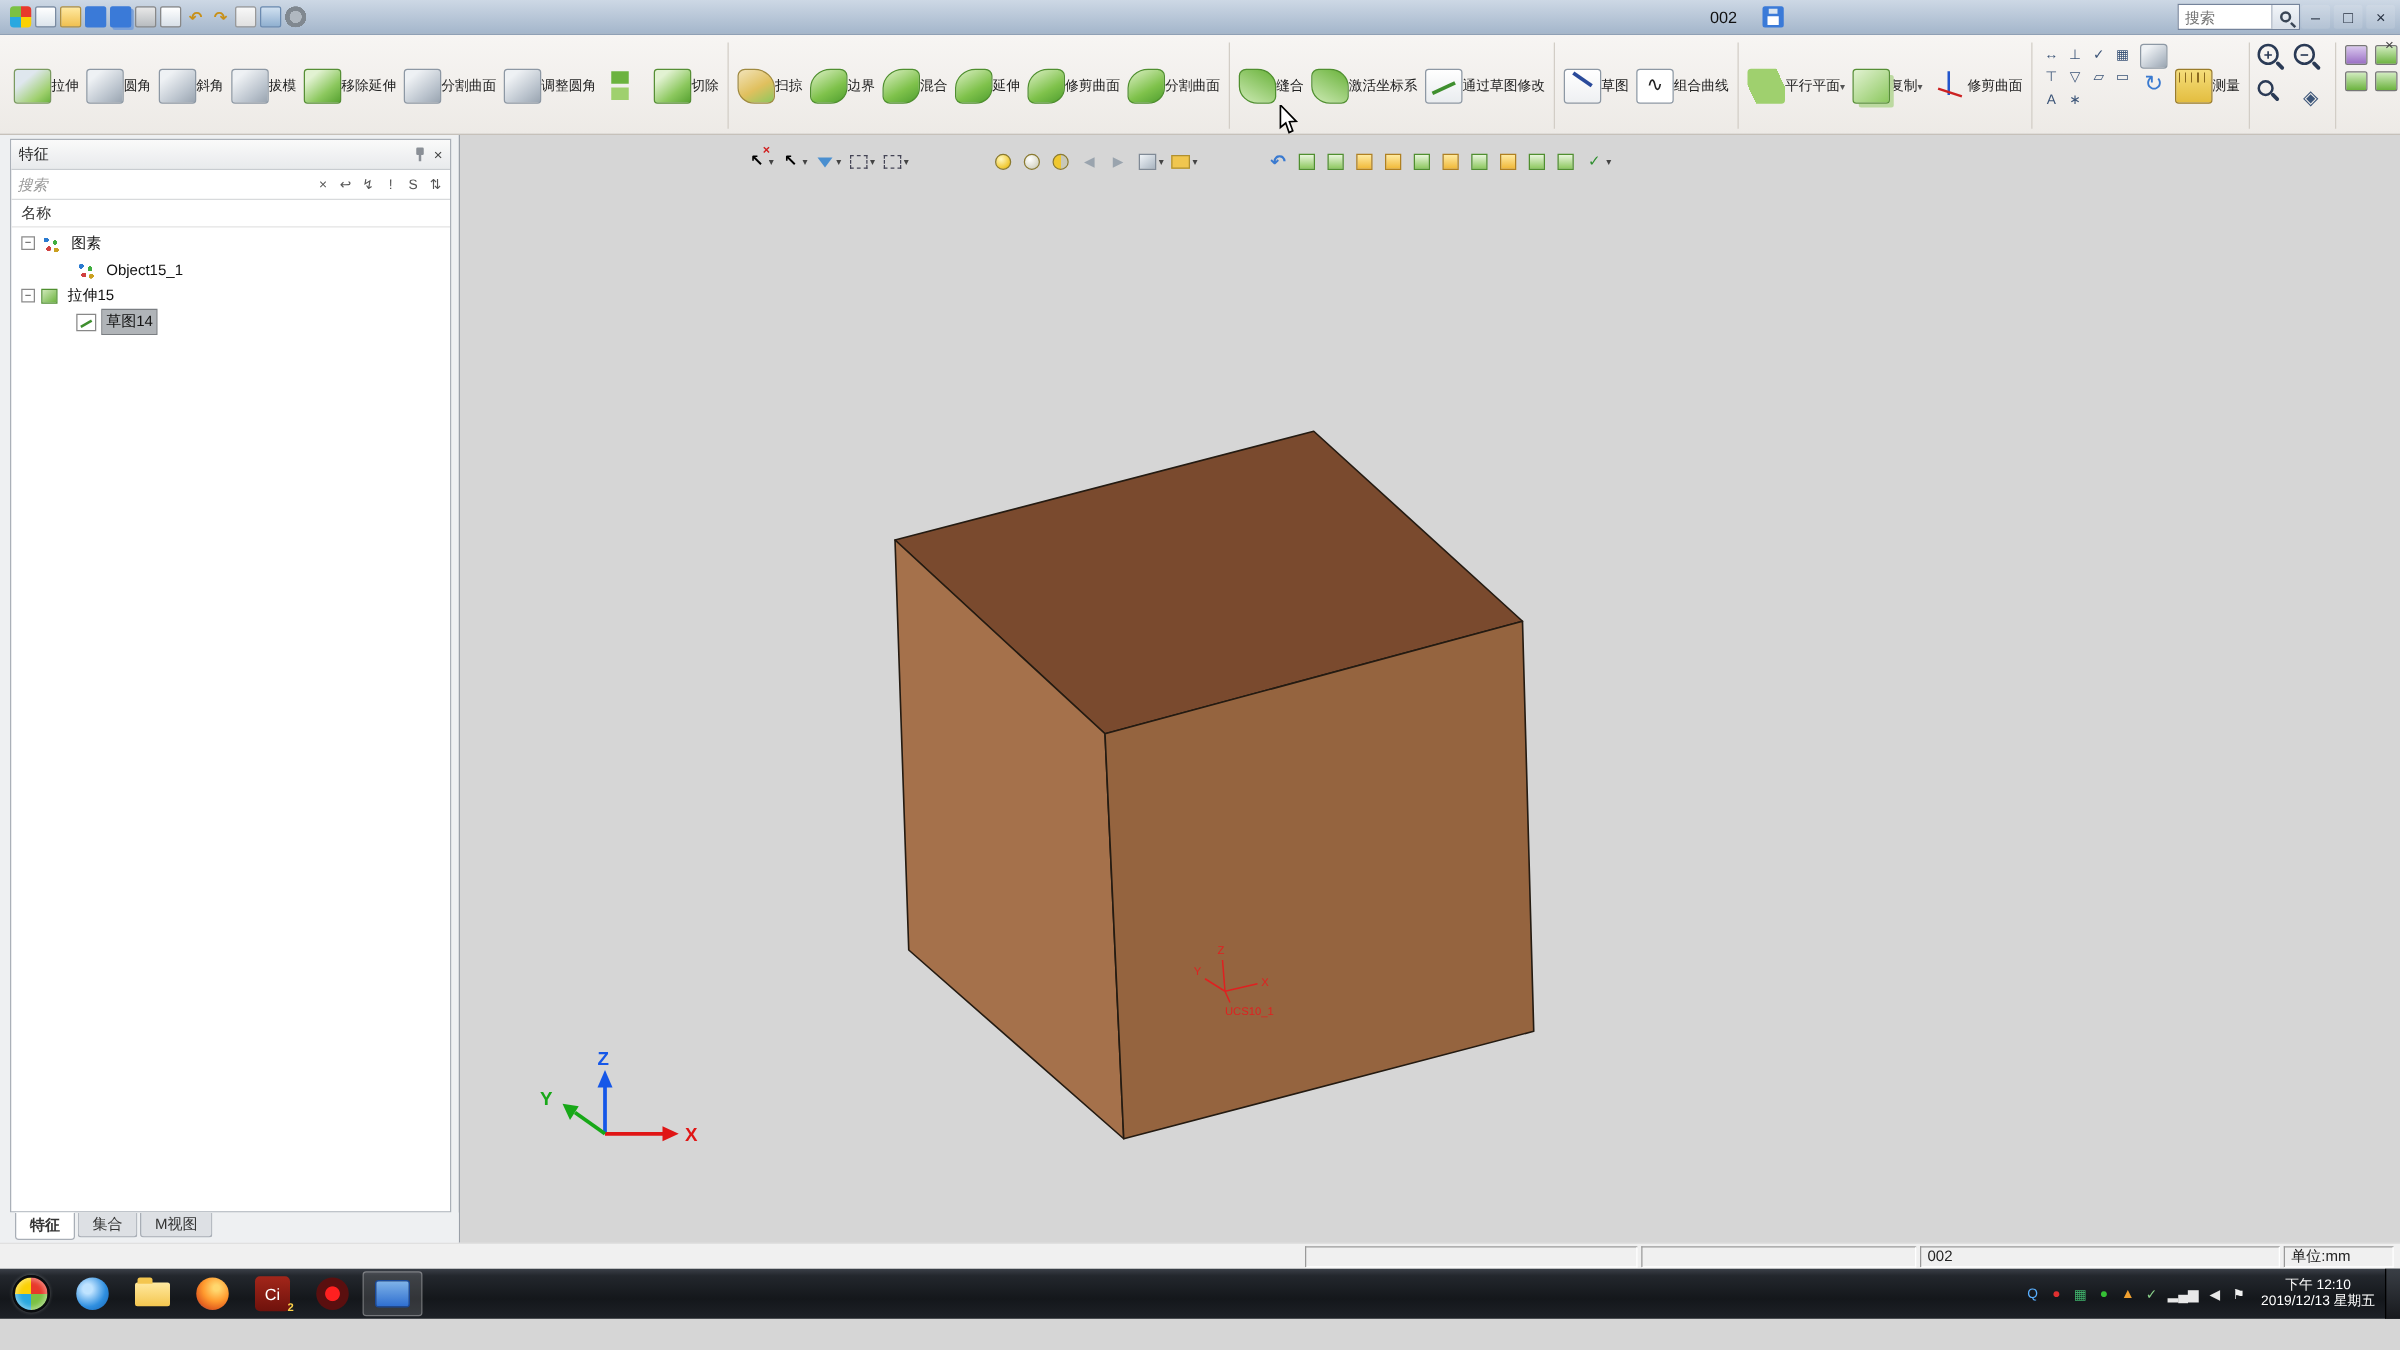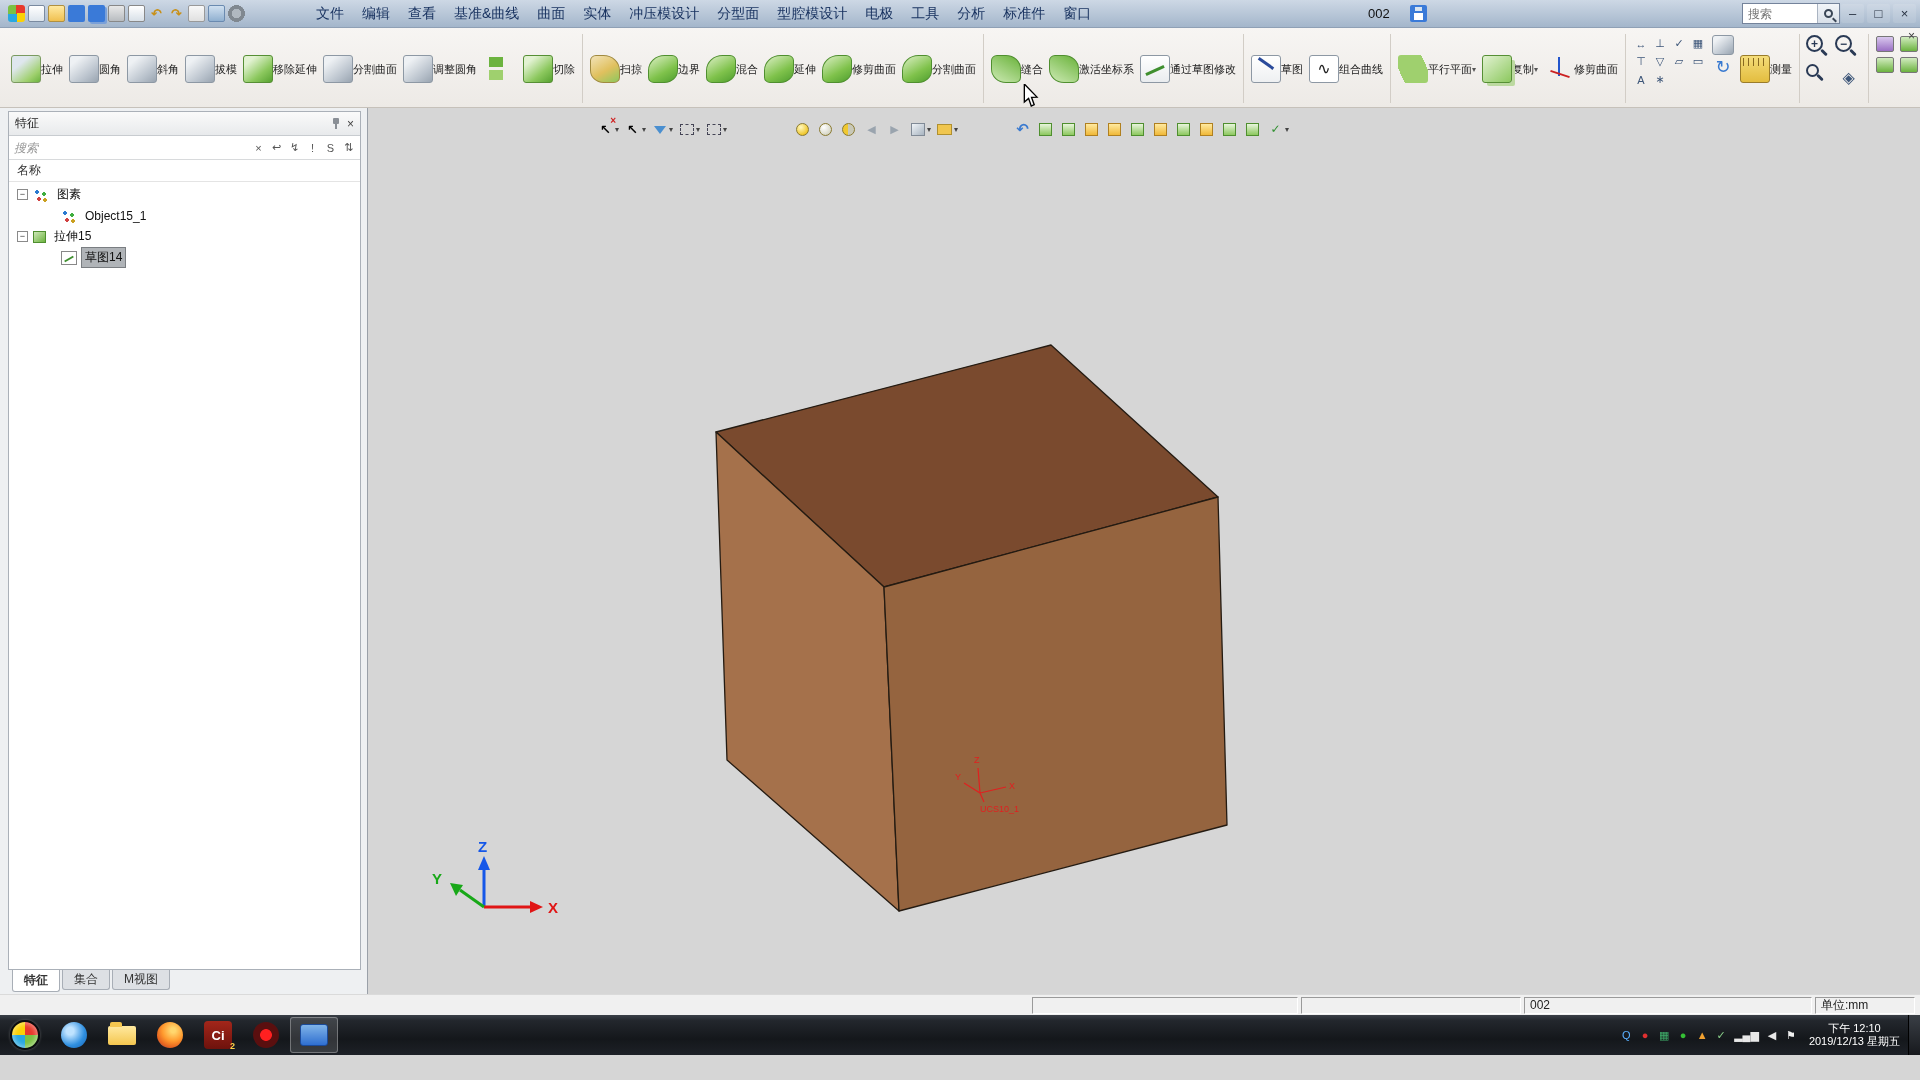--- a/index.html
+++ b/index.html
@@ -161,38 +161,38 @@
 
   
   .nc-strip{height:25px;background:#f0f0f0;border-top:1px solid #c8c8c8;display:flex;align-items:center;padding-left:2px}
   .nc-tab{height:21px;background:#fff;border:1px solid #9aa0a8;display:flex;align-items:center;padding:0 9px;
     font-size:12px;font-weight:bold;color:#111}
   .statusbar{height:21px;background:#f0f0f0;border-top:1px solid #dadada;display:flex;align-items:center;
     font-size:12px;color:#222;padding-right:2px}
   .sb-spacer{flex:1}
   .sb-cell{height:17px;border:1px solid;border-color:#9a9a9a #fff #fff #9a9a9a;margin-right:3px;
     display:flex;align-items:center;padding:0 5px;white-space:nowrap;overflow:hidden}
-  .sb-c1{width:266px}.sb-c2{width:220px}.sb-c3{width:288px}.sb-c4{width:100px}
+  .sb-c1{width:266px}.sb-c2{width:220px}.sb-c3{width:288px}.sb-c4{width:88px}
 
   
   .taskbar{height:40px;background:linear-gradient(#3b4048 0%,#23272d 14%,#14171b 60%,#1d2127);
     display:flex;align-items:center}
   .start-orb{width:30px;height:30px;border-radius:50%;margin:0 10px;flex:0 0 auto;
     background:conic-gradient(#e8392b 0 25%,#7bc143 25% 50%,#29a8e0 50% 75%,#fbd105 75%);
     border:2px solid #0a0c0f;box-shadow:inset 0 0 4px 2px rgba(255,255,255,.4),0 0 3px rgba(255,255,255,.3)}
   .tb-app{width:48px;height:36px;display:flex;align-items:center;justify-content:center;border-radius:3px;
     position:relative;flex:0 0 auto}
   .tb-app.tb-active{background:rgba(255,255,255,.13);border:1px solid rgba(255,255,255,.3)}
   .tb-icon{display:flex;align-items:center;justify-content:center}
   .tb-browser{width:26px;height:26px;border-radius:50%;background:radial-gradient(circle at 35% 35%,#bfe3ff 16%,#2f8fe0 60%,#1560b0)}
   .tb-folder{width:28px;height:19px;background:linear-gradient(#ffe9a0,#f4c64f);border-radius:2px;position:relative}
   .tb-folder::before{content:"";position:absolute;top:-4px;left:2px;width:12px;height:5px;background:#f4c64f;border-radius:2px 2px 0 0}
   .tb-firefox{width:26px;height:26px;border-radius:50%;background:radial-gradient(circle at 62% 32%,#ffd76e 10%,#ff9a2e 45%,#e3601f 72%,#3b4aa0)}
   .tb-ci{width:28px;height:28px;border-radius:4px;background:linear-gradient(#a3261a,#6e120c);
-    color:#fff;font-size:13px;font-weight:bold}
+    color:#fff;font-size:13px;font-weight:normal}
   .tb-record{width:26px;height:26px;border-radius:50%;background:radial-gradient(circle,#ff2020 0 30%,#5a0f0f 34% 72%,#2a0606)}
   .tb-player{width:28px;height:22px;border-radius:3px;background:linear-gradient(#7fb3e8,#2f6fd0);border:1px solid #1a4a9a}
   .tb-badge{position:absolute;right:7px;bottom:2px;font-size:9px;color:#ffd24a;font-weight:bold}
   .tray{margin-left:auto;display:flex;align-items:center;gap:7px;padding:0 4px}
   .tray-icon{font-size:11px;min-width:12px;text-align:center;white-space:nowrap}
   .clock{color:#fff;font-size:11px;line-height:13px;text-align:center;padding:0 8px;white-space:nowrap}
   .show-desktop{width:12px;height:40px;border-left:1px solid #000;background:linear-gradient(#3a3f46,#17191d)}
 </style>
 </head>
 <body>
@@ -206,36 +206,20 @@
         <span class="qi qi-folder"></span>
         <span class="qi qi-save"></span>
         <span class="qi qi-saveall"></span>
         <span class="qi qi-print"></span>
         <span class="qi qi-preview"></span>
         <span class="qi qi-undo">↶</span>
         <span class="qi qi-redo">↷</span>
         <span class="qi qi-sheet"></span>
         <span class="qi qi-table"></span>
         <span class="qi qi-gear"></span>
-    </div>
-    <div class="menubar">
-      <span class="menu-item">文件</span>
-        <span class="menu-item">编辑</span>
-        <span class="menu-item">查看</span>
-        <span class="menu-item">基准&amp;曲线</span>
-        <span class="menu-item">曲面</span>
-        <span class="menu-item">实体</span>
-        <span class="menu-item">冲压模设计</span>
-        <span class="menu-item">分型面</span>
-        <span class="menu-item">型腔模设计</span>
-        <span class="menu-item">电极</span>
-        <span class="menu-item">工具</span>
-        <span class="menu-item">分析</span>
-        <span class="menu-item">标准件</span>
-        <span class="menu-item">窗口</span>
     </div>
     <span class="doc-title">002</span>
     <span class="title-save"></span>
     <div class="search-box">
       <input class="search-input" placeholder="搜索" style="">
       <span class="search-btn">
           <span class="mag"></span>
         </span>
     </div>
     <div class="winbtns">

